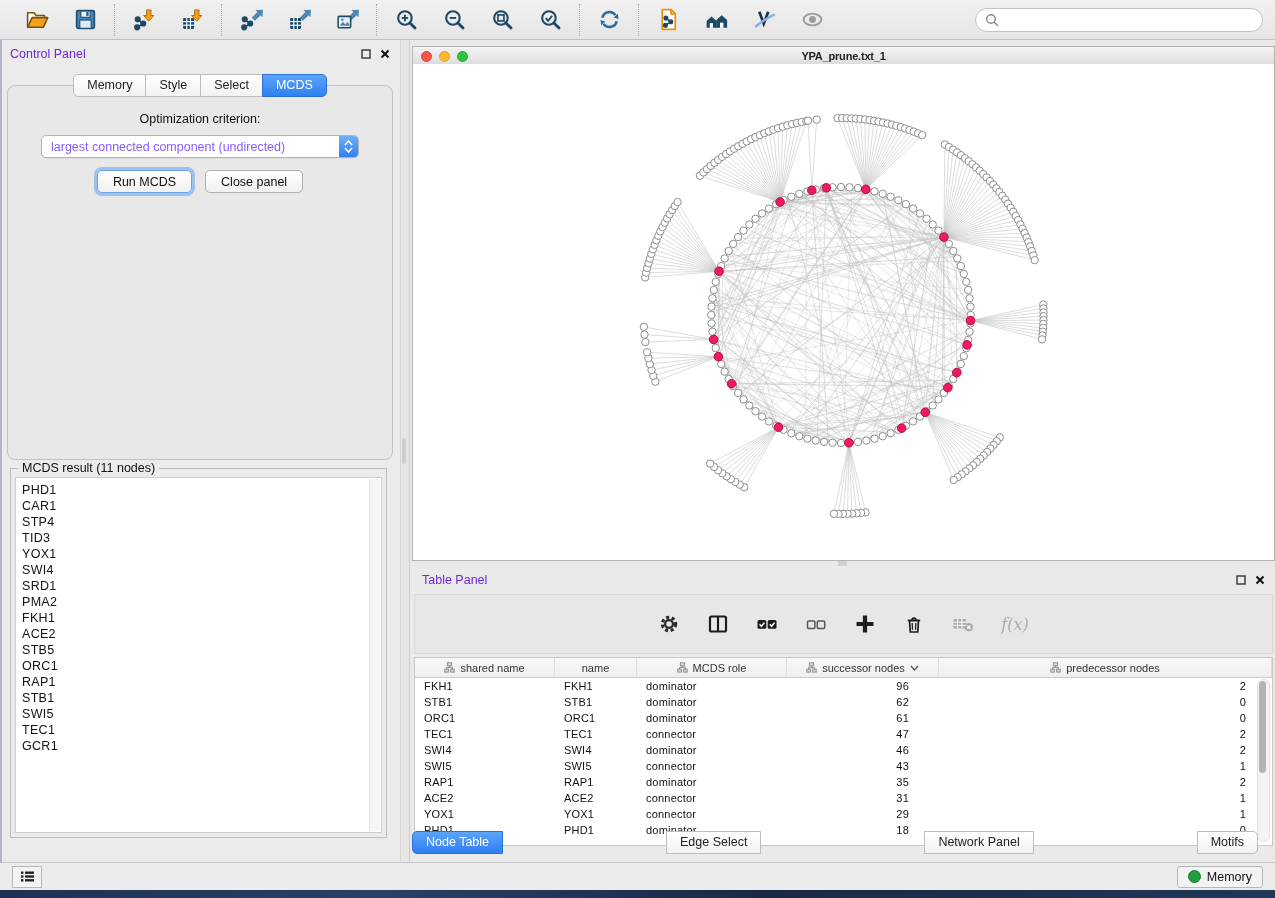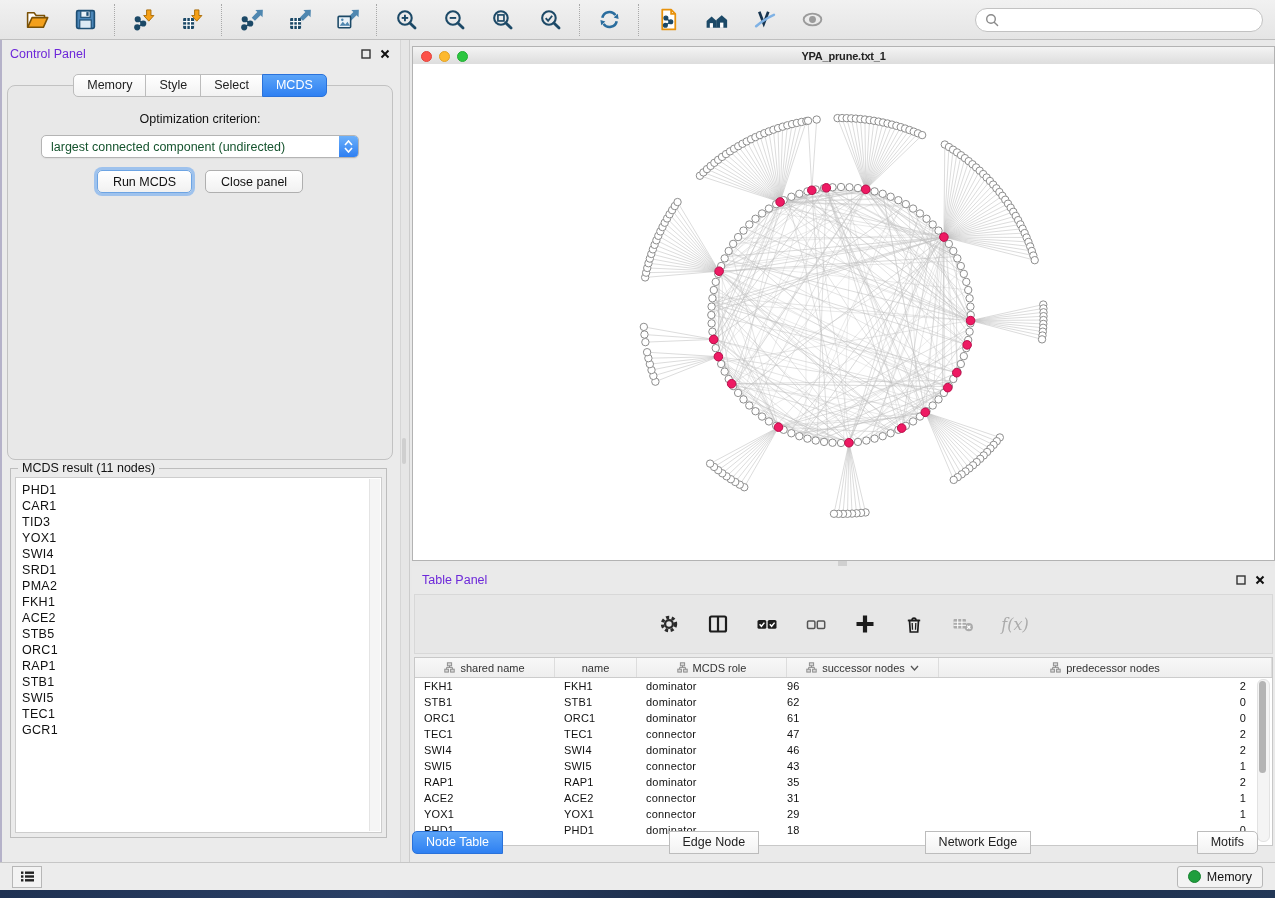--- a/index.html
+++ b/index.html
@@ -26,21 +26,21 @@
 
   .cp-tabs{position:absolute;top:34px;left:0;right:0;display:flex;justify-content:center;z-index:2;}
   .seg-tab{font:12.5px "Liberation Sans",sans-serif;background:linear-gradient(#ffffff,#f2f2f2);border:1px solid #bcbcbc;padding:3px 13px 4px;margin-left:-1px;color:#222;cursor:default;}
   .seg-tab:first-child{border-radius:5px 0 0 5px;margin-left:0;}
   .seg-tab:last-child{border-radius:0 5px 5px 0;}
   .seg-tab.active{background:linear-gradient(#5ba4f8,#2e80f2);border-color:#2a72da;color:#fff;}
 
   .cp-box{position:absolute;top:45px;left:7px;right:7px;height:373px;border:1px solid #c2c2c2;border-radius:8px;background:#e8e8e8;}
   .opt-label{margin-top:26px;text-align:center;font-size:12.5px;color:#111;}
   .dropdown{width:318px;height:23px;background:#fff;border:1px solid #b4b4b4;border-radius:5px;display:flex;align-items:center;margin:9px auto 0;box-sizing:border-box;box-shadow:0 1px 1px rgba(0,0,0,.05);}
-  .dd-text{flex:1;font-size:12.5px;padding-left:9px;color:#14532d;white-space:nowrap;overflow:hidden;}
+  .dd-text{flex:1;font-size:12.5px;padding-left:9px;color:#8b5cf6;white-space:nowrap;overflow:hidden;}
   .dd-stepper{width:19px;align-self:stretch;background:linear-gradient(#6cb0fa,#2e7ff2);border-radius:0 4px 4px 0;display:flex;flex-direction:column;align-items:center;justify-content:center;gap:1px;}
   .btn-row{margin-top:12px;display:flex;justify-content:center;gap:13px;}
   .btn{height:23px;padding:0 15px;background:linear-gradient(#ffffff,#f1f1f1);border:1px solid #afafaf;border-radius:5px;font:12.5px "Liberation Sans",sans-serif;color:#111;cursor:default;}
   .btn.focused{box-shadow:0 0 0 3px rgba(108,169,240,.6);border-color:#6da4e3;text-align:center;}
 
   .result-box{position:absolute;top:428px;left:10px;width:375px;height:368px;border:1px solid #bdbdbd;}
   .result-legend{position:absolute;top:-8px;left:7px;background:#ebebeb;padding:0 4px;font-size:12.5px;color:#111;}
   .result-list{position:absolute;left:4px;right:4px;top:8px;bottom:4px;background:#fff;border:1px solid #cdcdcd;font-size:12.5px;line-height:16px;padding:4px 0 0 6px;box-sizing:border-box;overflow:hidden;}
   .result-track{position:absolute;top:1px;bottom:1px;right:1px;width:10px;background:#f5f5f5;border-left:1px solid #e4e4e4;}
   .result-item{color:#111;letter-spacing:.3px;}
@@ -61,21 +61,21 @@
 
   .table-panel{position:absolute;top:526px;left:2px;right:0;bottom:2px;background:#eaeaea;}
   .tp-toolbar{margin:1px 2px 3px;height:42px;background:#e7e7e7;border:1px solid #d8d8d8;display:flex;align-items:center;gap:27px;padding:8px 17px;justify-content:center;}
   .tp-btn{background:none;border:none;padding:0;display:flex;align-items:center;}
   .tp-table{margin:0 2px;background:#fff;border:1px solid #c8c8c8;position:relative;height:189px;box-sizing:border-box;overflow:hidden;}
   .thead{display:flex;height:19px;background:linear-gradient(#f8f8f8,#eeeeee);border-bottom:1px solid #cccccc;}
   .th{display:flex;align-items:center;justify-content:center;gap:5px;font-size:11px;color:#333;border-right:1px solid #dddddd;box-sizing:border-box;}
   .tr{display:flex;height:16px;align-items:center;}
   .td{font-size:11px;color:#111;letter-spacing:.2px;box-sizing:border-box;padding-left:9px;white-space:nowrap;overflow:hidden;}
   .c0{width:140px;}.c1{width:82px;}.c2{width:150px;}.c3{width:152px;}.c4{flex:1;}
-  .td.c3{text-align:left;padding-right:30px;padding-left:0;}
+  .td.c3{text-align:right;padding-right:30px;padding-left:0;}
   .td.c4{text-align:right;padding-right:26px;padding-left:0;}
   .tp-scroll{position:absolute;top:21px;bottom:3px;right:2px;width:11px;background:#f4f4f4;border:1px solid #e2e2e2;border-radius:6px;}
   .tp-thumb{position:absolute;top:1px;left:1px;width:7px;height:92px;background:#b4b4b4;border-radius:4px;}
   .tp-tabs{position:absolute;bottom:6px;left:0;right:17px;display:flex;justify-content:space-between;}
 
   
   .statusbar{height:28px;background:#ececec;border-top:1px solid #c6c6c6;display:flex;align-items:center;padding:0 12px;box-sizing:border-box;}
   .list-btn{width:30px;height:22px;border:1px solid #b7b7b7;background:#f3f3f3;display:flex;align-items:center;justify-content:center;padding:0;}
   .memory-btn{margin-left:auto;height:22px;border:1px solid #b7b7b7;background:#f3f3f3;border-radius:3px;display:flex;align-items:center;gap:6px;padding:0 10px;font:12.5px "Liberation Sans",sans-serif;color:#111;}
   .mem-dot{width:11px;height:11px;border-radius:50%;background:#1f9e3d;border:1px solid #188231;}
@@ -302,20 +302,21 @@
           <button class="btn focused">Run MCDS</button>
           <button class="btn">Close panel</button>
         </div>
       </div>
       <div class="result-box">
         <span class="result-legend">MCDS result (11 nodes)</span>
         <div class="result-list" id="result-list">
           <div class="result-track"></div>
         <div class="result-item">PHD1</div>
             <div class="result-item">CAR1</div>
+            <div class="result-item">STP4</div>
             <div class="result-item">TID3</div>
             <div class="result-item">YOX1</div>
             <div class="result-item">SWI4</div>
             <div class="result-item">SRD1</div>
             <div class="result-item">PMA2</div>
             <div class="result-item">FKH1</div>
             <div class="result-item">ACE2</div>
             <div class="result-item">STB5</div>
             <div class="result-item">ORC1</div>
             <div class="result-item">RAP1</div>
@@ -1227,22 +1228,22 @@
                 <div class="td c3">18</div>
                 <div class="td c4">0</div>
               </div>
             </div>
           <div class="tp-scroll">
               <div class="tp-thumb"></div>
             </div>
         </div>
         <div class="tp-tabs" id="tp-tabs">
             <button class="seg-tab active">Node Table</button>
-            <button class="seg-tab">Edge Node</button>
-            <button class="seg-tab">Network Edge</button>
+            <button class="seg-tab">Edge Select</button>
+            <button class="seg-tab">Network Panel</button>
             <button class="seg-tab">Motifs</button>
           </div>
       </div>
     </div>
   </div>
 
   <div class="statusbar">
     <button class="list-btn">
       <svg width="15" height="13" viewBox="0 0 15 13">
         <g fill="#222">

